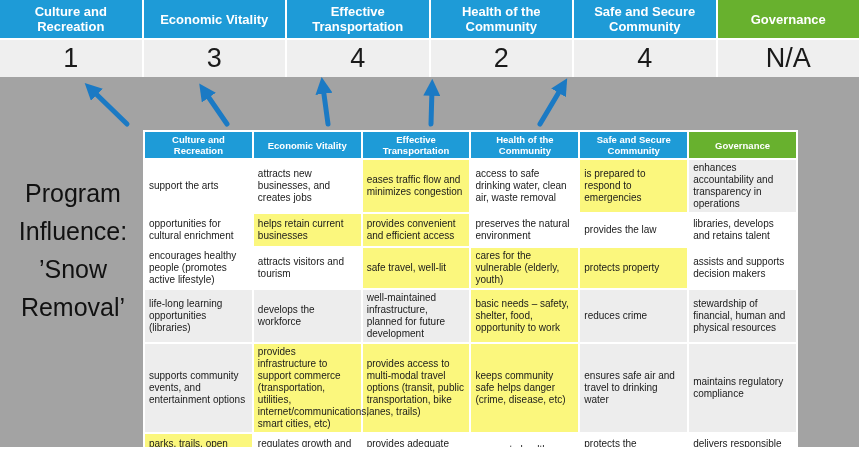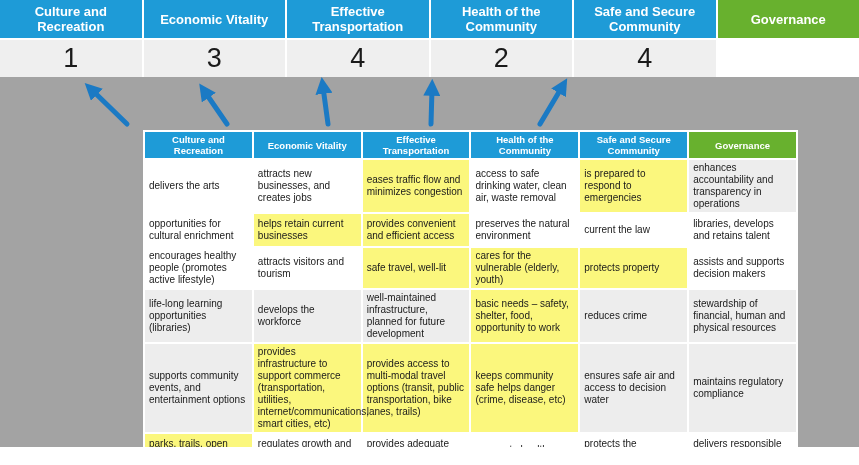--- a/index.html
+++ b/index.html
@@ -74,63 +74,65 @@
       <div class="strip-header">Economic Vitality</div>
       <div class="strip-header">Effective Transportation</div>
       <div class="strip-header">Health of the Community</div>
       <div class="strip-header">Safe and Secure Community</div>
       <div class="strip-header green">Governance</div>
       <div class="strip-score">1</div>
       <div class="strip-score">3</div>
       <div class="strip-score">4</div>
       <div class="strip-score">2</div>
       <div class="strip-score">4</div>
+      <div class="strip-score">N/A</div>
     </div>
 
   <svg class="arrows" width="859" height="56" viewBox="0 0 859 56" xmlns="http://www.w3.org/2000/svg">
     <defs>
       <marker id="arrowhead" viewBox="0 0 10 10" refX="4" refY="5" markerWidth="3.4" markerHeight="3.4" orient="auto" markerUnits="strokeWidth">
         <path d="M0,0 L10,5 L0,10 Z"></path>
       </marker>
     </defs>
     <line x1="127" y1="48" x2="92" y2="14" marker-end="url(#arrowhead)"></line>
     <line x1="227" y1="48" x2="205" y2="16" marker-end="url(#arrowhead)"></line>
     <line x1="328" y1="48" x2="323" y2="11" marker-end="url(#arrowhead)"></line>
     <line x1="431" y1="48" x2="432" y2="13" marker-end="url(#arrowhead)"></line>
     <line x1="540" y1="48" x2="562" y2="11" marker-end="url(#arrowhead)"></line>
   </svg>
 
+  <div class="program-label">Program Influence: ’Snow Removal’</div>
 
   <div class="matrix-wrap">
     <table class="matrix">
         <thead>
           <tr>
             <th>Culture and Recreation</th>
             <th>Economic Vitality</th>
             <th>Effective Transportation</th>
             <th>Health of the Community</th>
             <th>Safe and Secure Community</th>
             <th class="green">Governance</th>
           </tr>
         </thead>
         <tbody>
           <tr>
-            <td class="bg-white">delivers the arts</td>
+            <td class="bg-white">support the arts</td>
             <td class="bg-white">attracts new businesses, and creates jobs</td>
             <td class="bg-highlight">eases traffic flow and minimizes congestion</td>
             <td class="bg-white">access to safe drinking water, clean air, waste removal</td>
             <td class="bg-highlight">is prepared to respond to emergencies</td>
             <td class="bg-band">enhances accountability and transparency in operations</td>
           </tr>
           <tr>
             <td class="bg-white">opportunities for cultural enrichment</td>
             <td class="bg-highlight">helps retain current businesses</td>
             <td class="bg-highlight">provides convenient and efficient access</td>
             <td class="bg-white">preserves the natural environment</td>
-            <td class="bg-white">current the law</td>
+            <td class="bg-white">provides the law</td>
             <td class="bg-white">libraries, develops and retains talent</td>
           </tr>
           <tr>
             <td class="bg-white">encourages healthy people (promotes active lifestyle)</td>
             <td class="bg-white">attracts visitors and tourism</td>
             <td class="bg-highlight">safe travel, well-lit</td>
             <td class="bg-highlight">cares for the vulnerable (elderly, youth)</td>
             <td class="bg-highlight">protects property</td>
             <td class="bg-white">assists and supports decision makers</td>
           </tr>
@@ -140,21 +142,21 @@
             <td class="bg-band">well-maintained infrastructure, planned for future development</td>
             <td class="bg-highlight">basic needs – safety, shelter, food, opportunity to work</td>
             <td class="bg-band">reduces crime</td>
             <td class="bg-band">stewardship of financial, human and physical resources</td>
           </tr>
           <tr>
             <td class="bg-band">supports community events, and entertainment options</td>
             <td class="bg-highlight">provides infrastructure to support commerce (transportation, utilities, internet/communications, smart cities, etc)</td>
             <td class="bg-highlight">provides access to multi-modal travel options (transit, public transportation, bike lanes, trails)</td>
             <td class="bg-highlight">keeps community safe helps danger (crime, disease, etc)</td>
-            <td class="bg-band">ensures safe air and access to decision water</td>
+            <td class="bg-band">ensures safe air and travel to drinking water</td>
             <td class="bg-band">maintains regulatory compliance</td>
           </tr>
           <tr>
             <td class="bg-highlight">parks, trails, open spaces</td>
             <td class="bg-white">regulates growth and development</td>
             <td class="bg-white">provides adequate parking</td>
             <td class="bg-white">access to health care</td>
             <td class="bg-white">protects the environment</td>
             <td class="bg-white">delivers responsible and courteous service</td>
           </tr>

